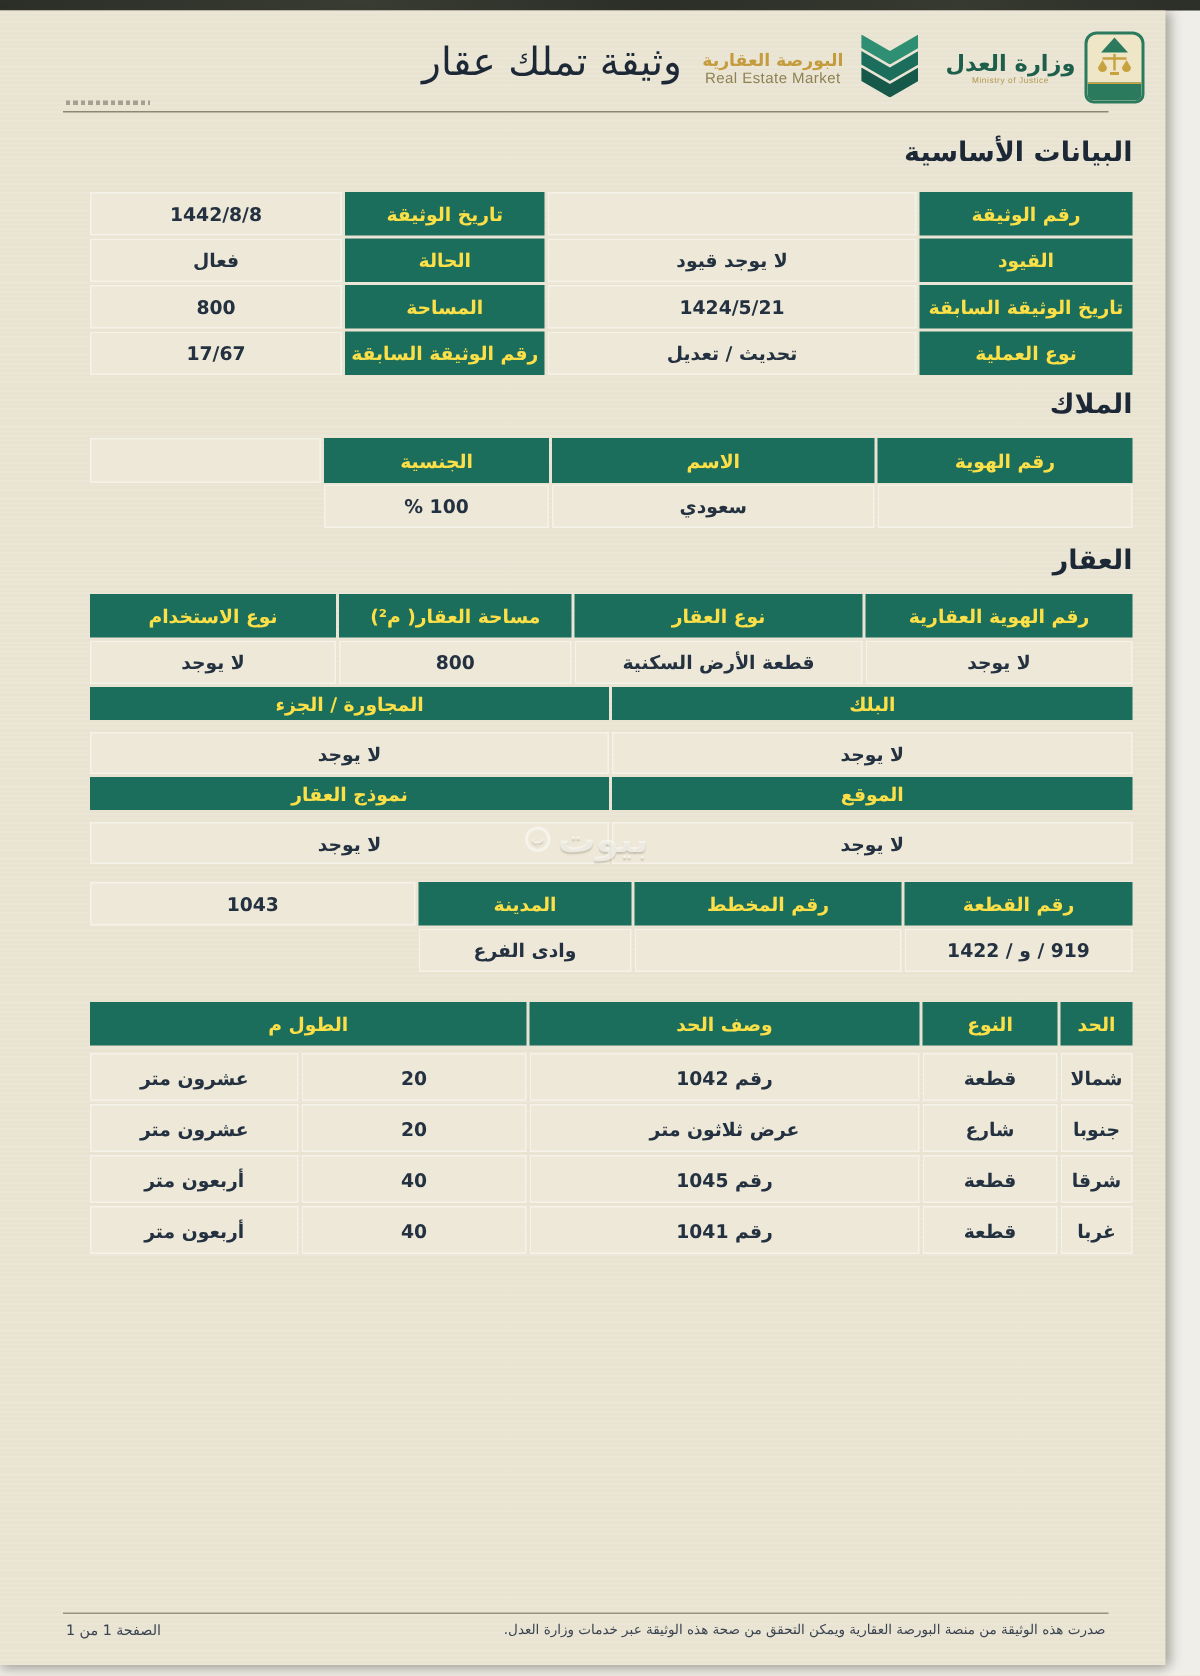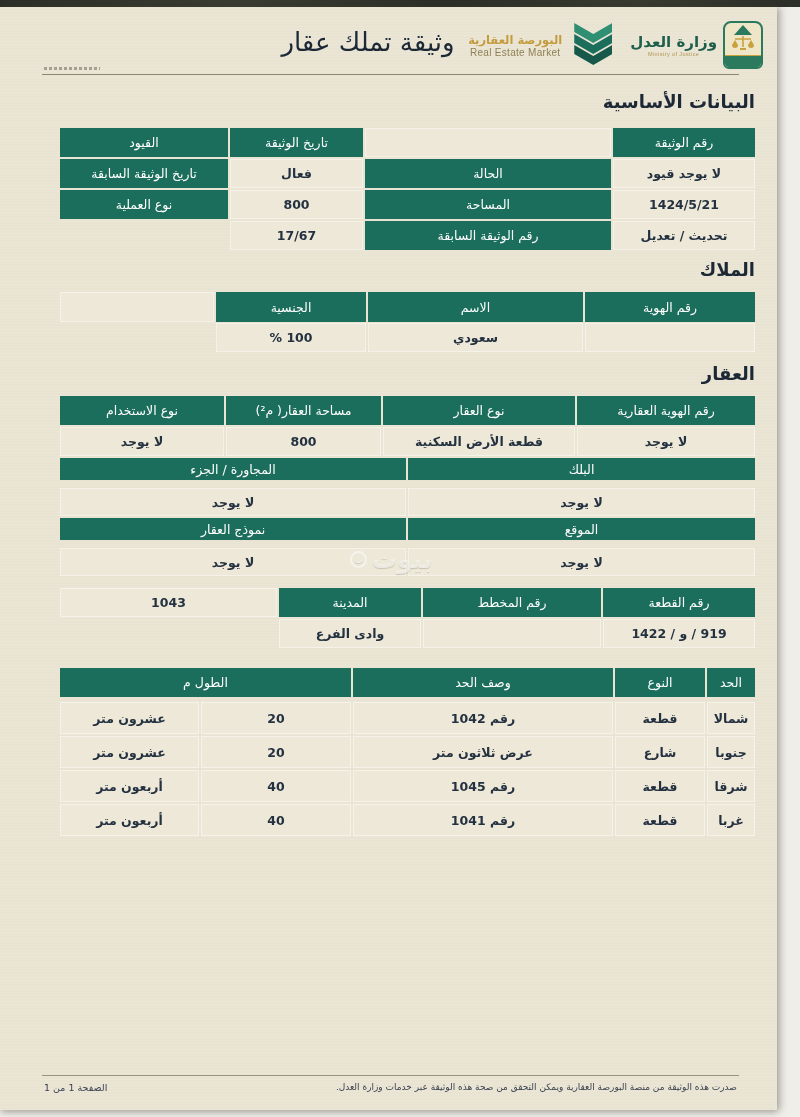--- a/index.html
+++ b/index.html
@@ -55,21 +55,21 @@
   .microtext { position:absolute; top:60px; left:44px; width:56px; height:3px;
     background:repeating-linear-gradient(90deg, rgba(110,104,90,.55) 0 3px, rgba(0,0,0,0) 3px 5px); }
   .rule { position:absolute; left:42px; width:697px; border-top:1px solid #8c8678; }
   .rule-top { top:67px; }
   .rule-bottom { top:1068px; border-top-color:#97917f; }
   
   .sec-title { position:absolute; right:22px; font-size:18px; font-weight:bold; color:#1c2836; }
   
   .tbl { position:absolute; left:60px; width:695px; display:grid; gap:2px; background:rgba(0,0,0,0); }
   .cell { display:flex; align-items:center; justify-content:center; font-size:12.5px; }
-  .g { background:#1c6e5c; color:#ffffff; font-weight:normal;text-align:center; }
+  .g { background:#1c6e5c; color:#fde047; font-weight:bold;text-align:center; }
   .v { background:#ede8d8; color:#243140; font-weight:600;
        box-shadow:inset 0 0 0 1px rgba(255,255,255,.45); }
   .t-basic    { top:121px; grid-template-columns:142px 246px 133px 1fr; grid-auto-rows:29px; }
   .t-owners   { top:285px; grid-template-columns:170px 215px 150px 1fr; grid-auto-rows:29px; }
   .t-owners .cell:nth-child(-n+4){ height:30px; }
   .t-prop     { top:389px; grid-template-columns:178px 192px 155px 1fr; grid-auto-rows:29px; }
   .t-pairs    { top:451px; grid-template-columns:347px 1fr; grid-auto-rows:28px; }
   .t-pairs .g { height:22px; }
   .t-loc      { top:581px; grid-template-columns:152px 178px 142px 1fr; grid-auto-rows:29px; }
   .t-borders  { top:661px; grid-template-columns:48px 90px 260px 150px 1fr; grid-auto-rows:32px; }
@@ -127,20 +127,21 @@
   <h1 class="doc-title">وثيقة تملك عقار</h1>
 
   <div class="microtext"></div>
   <div class="rule rule-top"></div>
 
   <div class="sec-title" style="top:84px">البيانات الأساسية</div>
   <div class="tbl t-basic">
     <div class="cell g">رقم الوثيقة</div>
     <div class="cell v"></div>
     <div class="cell g">تاريخ الوثيقة</div>
+    <div class="cell v">1442/8/8</div>
 
     <div class="cell g">القيود</div>
     <div class="cell v">لا يوجد قيود</div>
     <div class="cell g">الحالة</div>
     <div class="cell v">فعال</div>
 
     <div class="cell g">تاريخ الوثيقة السابقة</div>
     <div class="cell v">1424/5/21</div>
     <div class="cell g">المساحة</div>
     <div class="cell v">800</div>

